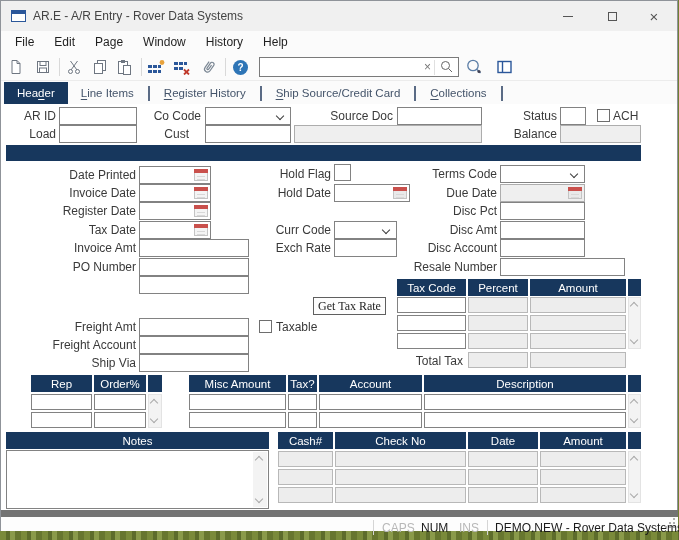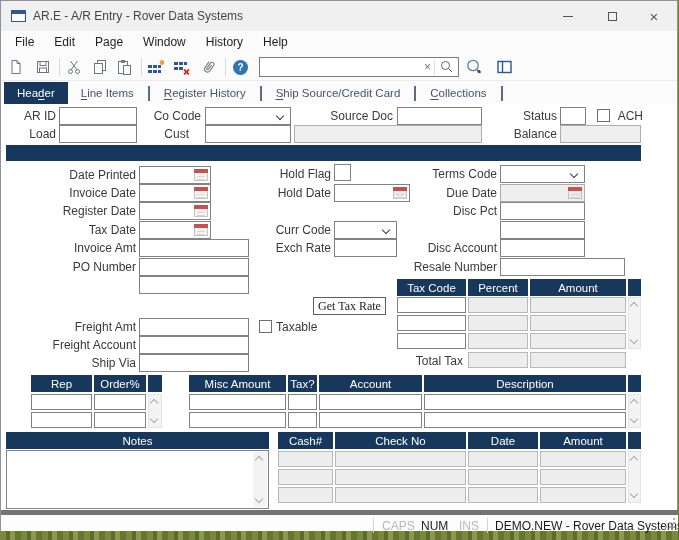--- a/index.html
+++ b/index.html
@@ -73,21 +73,21 @@
   .cell-g { position:absolute; height:16px; background:#ededed; border:1px solid #b8b8b8; }
   .sbar { position:absolute; background:#f3f3f3; border:1px solid #e3e3e3; }
   .chev { position:absolute; left:50%; margin-left:-4px; width:6px; height:6px;
           border-left:1.4px solid #a9a9a9; border-top:1.4px solid #a9a9a9; }
   .chev.up { transform:rotate(45deg); top:5px; }
   .chev.dn { transform:rotate(225deg); bottom:5px; }
   .notesbox { position:absolute; background:#fff; border:1px solid #828282; }
 
   
   .statusbar { position:absolute; left:0; top:509px; width:677px; height:21px; background:#fdfdfd;
-               border-top:5px solid #737373; font-size:12px;padding-left:40px; }
+               border-top:7px solid #737373; font-size:12px;padding-left:40px; }
   .sb-sep { position:absolute; top:3px; width:1px; height:15px; background:#d5d5d5; }
   .sb-key { position:absolute; top:4px; }
   .dim { color:#b8b8b8; } .on { color:#1a1a1a; }
   .sb-ctx { position:absolute; left:494px; top:4px; color:#1a1a1a; white-space:nowrap; }
   .grip { position:absolute; right:3px; bottom:3px; width:12px; height:12px; }
   .grip::before { content:""; position:absolute; right:0; bottom:0; width:2px; height:2px; background:#aeaeae;
     box-shadow:-4px 0 #aeaeae,-8px 0 #aeaeae,0 -4px #aeaeae,-4px -4px #aeaeae,0 -8px #aeaeae; }
   svg { display:block; }
 </style>
 </head>
@@ -244,21 +244,21 @@
       <input class="inp" style="left: 58px; top: 3px; width: 78px;">
       <span class="lbl" style="left:130px;top:5px;width:70px">Co Code</span>
       <span class="dd" style="left:204px;top:3px;width:86px">
           <span class="chev-d"></span>
         </span>
       <span class="lbl" style="left:298px;top:5px;width:94px">Source Doc</span>
       <input class="inp" style="left: 396px; top: 3px; width: 85px;">
       <span class="lbl" style="left:498px;top:5px;width:58px">Status</span>
       <input class="inp" style="left: 559px; top: 3px; width: 26px;">
       <span class="chk" style="left:596px;top:5px"></span>
-      <span class="lbl" style="left:612px;top:5px;width:30px;text-align:right">ACH</span>
+      <span class="lbl" style="left:612px;top:5px;width:30px;text-align:left">ACH</span>
 
       <span class="lbl" style="left:0;top:23px;width:55px">Load</span>
       <input class="inp" style="left: 58px; top: 21px; width: 78px;">
       <span class="lbl" style="left:118px;top:23px;width:70px">Cust</span>
       <input class="inp" style="left: 204px; top: 21px; width: 86px;">
       <span class="ro" style="left:293px;top:21px;width:188px"></span>
       <span class="lbl" style="left:472px;top:23px;width:84px">Balance</span>
       <span class="ro" style="left:559px;top:21px;width:81px"></span>
 
       <div class="navybar" style="left:5px;top:41px;width:635px;height:16px"></div>
@@ -310,20 +310,21 @@
       <span class="lbl" style="left:380px;top:63px;width:116px">Terms Code</span>
       <span class="dd" style="left:499px;top:61px;width:85px">
           <span class="chev-d"></span>
         </span>
       <span class="lbl" style="left:380px;top:82px;width:116px">Due Date</span>
       <span class="ro date" style="left:499px;top:80px;width:85px">
           <span class="cal cal-gray"></span>
         </span>
       <span class="lbl" style="left:380px;top:100px;width:116px">Disc Pct</span>
       <input class="inp" style="left: 499px; top: 98px; width: 85px;">
+      <span class="lbl" style="left:380px;top:119px;width:116px">Disc Amt</span>
       <input class="inp" style="left: 499px; top: 117px; width: 85px;">
       <span class="lbl" style="left:380px;top:137px;width:116px">Disc Account</span>
       <input class="inp" style="left: 499px; top: 135px; width: 85px;">
       <span class="lbl" style="left:380px;top:156px;width:116px">Resale Number</span>
       <input class="inp" style="left: 499px; top: 154px; width: 125px;">
 
       <span class="th" style="left:396px;top:175px;width:69px">Tax Code</span>
       <span class="th" style="left:467px;top:175px;width:60px">Percent</span>
       <span class="th" style="left:529px;top:175px;width:96px">Amount</span>
       <span class="th" style="left:627px;top:175px;width:13px"></span>

